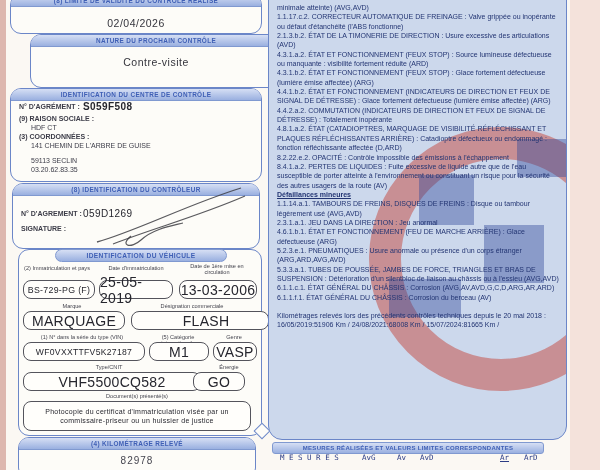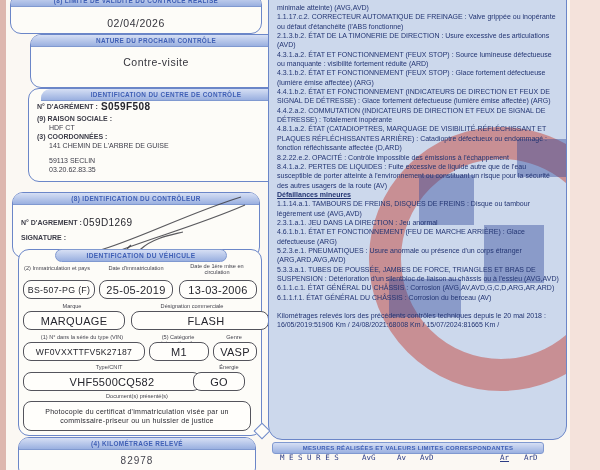--- a/index.html
+++ b/index.html
@@ -31,21 +31,21 @@
     display:flex;align-items:center;justify-content:center;
   }
   .center-val{font-size:10.5px;color:#34343c;text-align:center;letter-spacing:.5px;}
   .lab{position:absolute;font-size:7px;font-weight:bold;color:#3c3c48;}
   .val-inline{font-size:10px;font-weight:bold;color:#26262e;letter-spacing:.4px;}
   .plain{position:absolute;font-size:7px;color:#3c3c48;}
   .vlabel{position:absolute;font-size:5.6px;color:#44444e;text-align:center;line-height:6.4px;}
   .vbox{
     position:absolute;border:1.2px solid #54545c;border-radius:8px;background:#fffefb;
     display:flex;align-items:center;justify-content:center;
-    font-size:11px;color:#26262e;letter-spacing:.3px;height:17px;
+    font-size:14px;color:#26262e;letter-spacing:.3px;height:17px;
   }
   .defects-panel{
     position:absolute;left:268px;top:-14px;width:297px;height:452px;
     background:#ccd8ec;border:1.5px solid #6b86c8;border-radius:14px;
     overflow:hidden;
   }
   .wm{position:absolute;z-index:1;}
   .wm-ring{left:100px;top:140px;width:200px;height:200px;border-radius:50%;
     border:32px solid rgba(196,62,52,.48);}
   .wm-rect{background:rgba(47,72,152,.42);}
@@ -80,51 +80,51 @@
 <div class="box" style="left:10px;top:-6px;width:250px;height:38px;">
   <div class="bar">(8) LIMITE DE VALIDITÉ DU CONTRÔLE RÉALISÉ</div>
   <div class="center-val" style="margin-top:10px;">02/04/2026</div>
 </div>
 
 <div class="box" style="left:10px;top:34px;width:250px;height:52px;margin-left:20px;">
   <div class="bar">NATURE DU PROCHAIN CONTRÔLE</div>
   <div class="center-val" style="margin-top:9px;">Contre-visite</div>
 </div>
 
-<div class="box" style="left:28px;top:88px;width:250px;height:92px;padding-left:12px;">
+<div class="box" style="left:10px;top:88px;width:250px;height:92px;">
   <div class="bar">IDENTIFICATION DU CENTRE DE CONTRÔLE</div>
   <div class="lab" style="left:8px;top:14px;">N° D'AGRÉMENT :</div>
   <div class="val-inline" style="position:absolute;left:72px;top:12px;">S059F508</div>
   <div class="lab" style="left:8px;top:26px;">(9) RAISON SOCIALE :</div>
   <div class="plain" style="left:20px;top:35px;">HDF CT</div>
   <div class="lab" style="left:8px;top:44px;">(3) COORDONNÉES :</div>
   <div class="plain" style="left:20px;top:53px;">141 CHEMIN DE L'ARBRE DE GUISE</div>
   <div class="plain" style="left:20px;top:68px;">59113 SECLIN</div>
   <div class="plain" style="left:20px;top:77px;">03.20.62.83.35</div>
 </div>
 
-<div class="box" style="left:12px;top:192px;width:246px;height:64px;">
+<div class="box" style="left:12px;top:183px;width:246px;height:64px;">
   <div class="bar">(8) IDENTIFICATION DU CONTRÔLEUR</div>
   <div class="lab" style="left:8px;top:26px;">N° D'AGREMENT :</div>
   <div class="val-inline" style="position:absolute;left:70px;top:24px;font-weight:normal;">059D1269</div>
   <div class="lab" style="left:8px;top:41px;">SIGNATURE :</div>
   <svg class="sig-svg" width="176" height="60" viewBox="0 0 176 60">
     <path d="M18,56 C55,46 110,18 162,2" stroke="#3c3c42" stroke-width="1.3" fill="none" opacity="0.85"></path>
     <path d="M34,58 C75,42 120,30 166,10" stroke="#3c3c42" stroke-width="1.2" fill="none" opacity="0.85"></path>
     <path d="M52,50 C40,60 52,63 62,54 C74,43 92,40 104,37" stroke="#3c3c42" stroke-width="1.2" fill="none" opacity="0.85"></path>
   </svg>
 </div>
 
 <div class="box" style="left:18px;top:249px;width:242px;height:185px;">
   <div class="pill">IDENTIFICATION DU VÉHICULE</div>
 
   <div class="vlabel" style="left:0px;top:15px;width:76px;">(2) Immatriculation et pays</div>
   <div class="vlabel" style="left:78px;top:15px;width:78px;">Date d'immatriculation</div>
   <div class="vlabel" style="left:158px;top:13px;width:80px;">Date de 1ère mise en circulation</div>
-  <div class="vbox" style="left:4px;top:30px;width:70px;font-size:8.8px;">BS-507-PG (F)</div>
+  <div class="vbox" style="left:4px;top:30px;width:70px;font-size:8.8px;">BS-729-PG (F)</div>
   <div class="vbox" style="left:80px;top:30px;width:72px;">25-05-2019</div>
   <div class="vbox" style="left:160px;top:30px;width:76px;">13-03-2006</div>
 
   <div class="vlabel" style="left:0px;top:53px;width:106px;">Marque</div>
   <div class="vlabel" style="left:110px;top:53px;width:126px;">Désignation commerciale</div>
   <div class="vbox" style="left:4px;top:61px;width:100px;">MARQUAGE</div>
   <div class="vbox" style="left:112px;top:61px;width:124px;padding-left:12px;">FLASH</div>
 
   <div class="vlabel" style="left:0px;top:84px;width:126px;">(1) N° dans la série du type (VIN)</div>
   <div class="vlabel" style="left:128px;top:84px;width:62px;">(5) Catégorie internationale</div>

